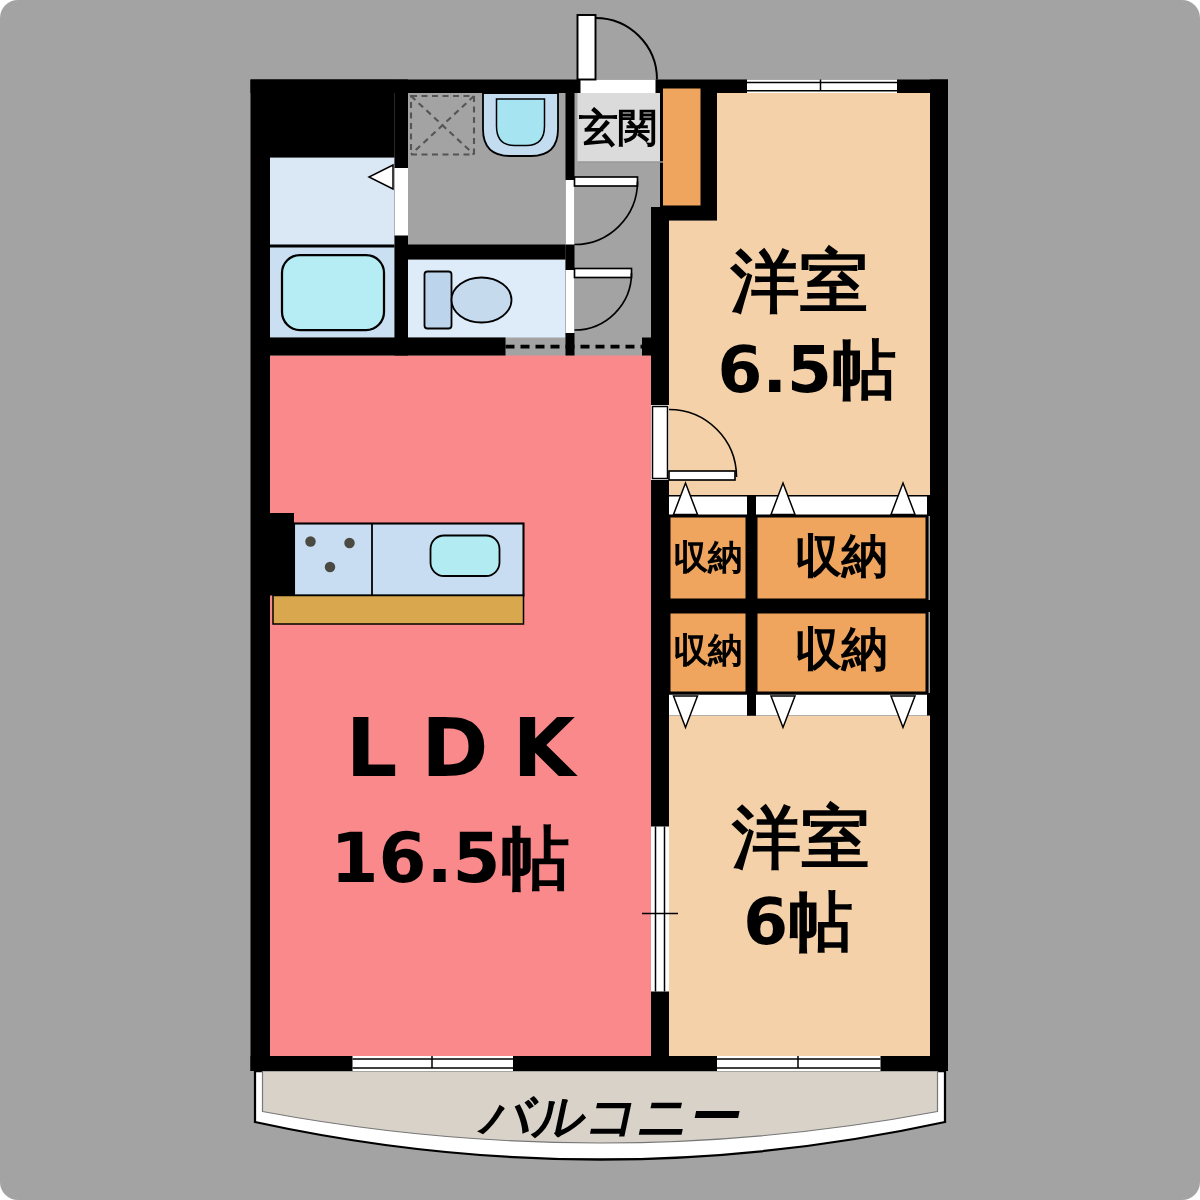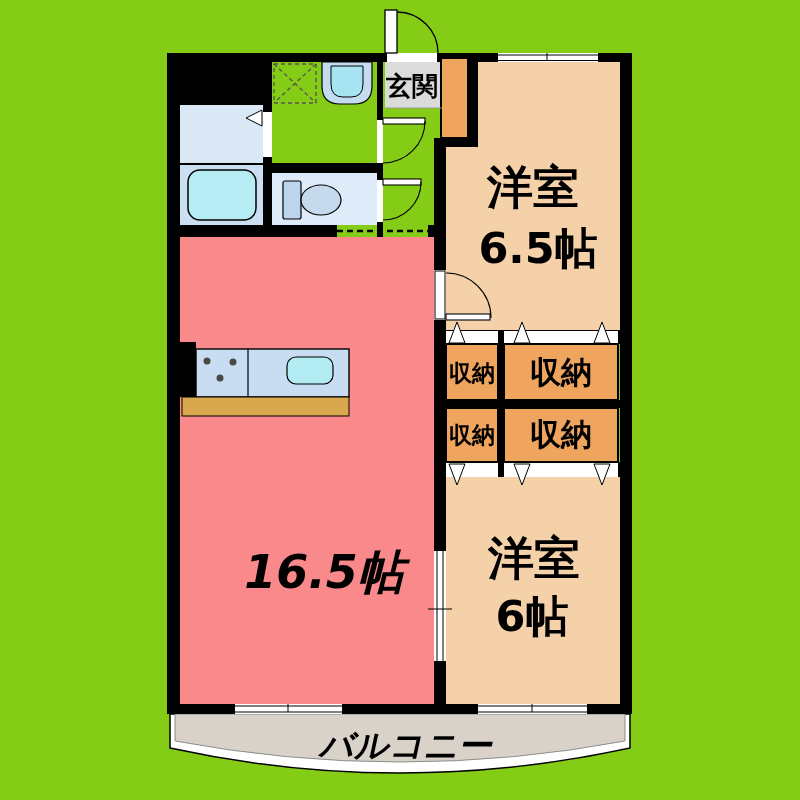--- a/index.html
+++ b/index.html
@@ -1,17 +1,17 @@
 <!DOCTYPE html>
 <html><head>
 <meta charset="utf-8">
 <style>
   html,body{margin:0;padding:0;background:#fff;}
-  #stage{position:relative;width:800px;height:800px;background:#84cc16;overflow:hidden;
-         font-family:"DejaVu Sans","Liberation Sans",sans-serif;}
+  #stage{position:relative;width:800px;height:800px;background:#a3a3a3;overflow:hidden;
+         font-family:"DejaVu Sans","Liberation Sans",sans-serif;border-radius:12px;}
   #plan-svg{position:absolute;left:0;top:0;}
   .lbl{position:absolute;transform:translate(-50%,-50%);color:#000;font-weight:bold;
        white-space:nowrap;line-height:1;text-align:center;}
   .lbl-genkan{font-size:26px;}
   .lbl-room-name{font-size:46px;text-align:right;}
   .lbl-room-size{font-size:43px;}
   .lbl-ldk-name{font-size:54px;letter-spacing:16px;padding-left:16px;}
   .lbl-ldk-size{font-size:46px;}
   .lbl-storage-s{font-size:23px;}
   .lbl-storage-l{font-size:31px;}
@@ -175,18 +175,19 @@
   </g>
 </svg>
 
   <div class="lbl lbl-genkan" style="left:412px;top:86px;">玄関</div>
   <div class="lbl lbl-room-name" style="left:533px;top:187px;">洋室</div>
   <div class="lbl lbl-room-size" style="left:538px;top:248px;text-align:center;">6.5帖</div>
   <div class="lbl lbl-storage-s" style="left:472px;top:373px;">収納</div>
   <div class="lbl lbl-storage-l" style="left:561px;top:372px;">収納</div>
   <div class="lbl lbl-storage-s" style="left:472px;top:435px;">収納</div>
   <div class="lbl lbl-storage-l" style="left:561px;top:434px;">収納</div>
-  <div class="lbl lbl-ldk-size" style="left:324px;top:572px;font-style:italic;">16.5帖</div>
+  <div class="lbl lbl-ldk-name" style="left:307px;top:499px;">LDK</div>
+  <div class="lbl lbl-ldk-size" style="left:300px;top:572px;">16.5帖</div>
   <div class="lbl lbl-room-name" style="left:534px;top:558px;">洋室</div>
   <div class="lbl lbl-room-size" style="left:532px;top:616px;">6帖</div>
   <div class="lbl lbl-balcony" style="left:408px;top:745px;">バルコニー</div>
 
 </div>
 
 </body></html>

